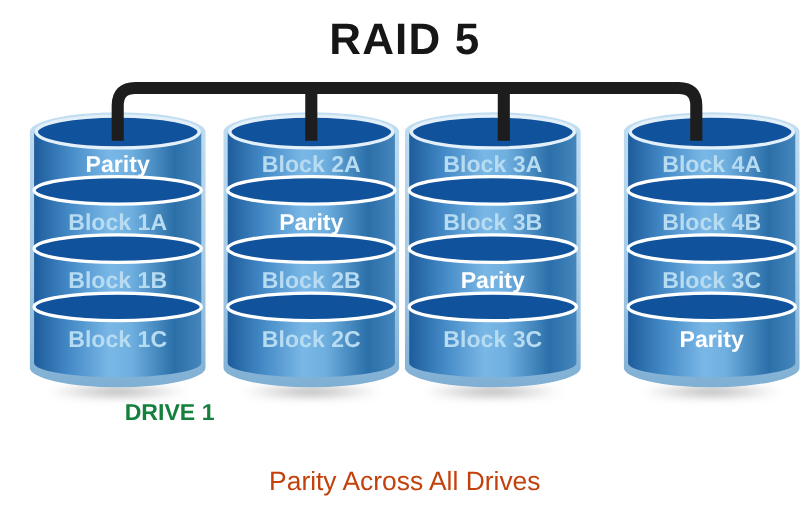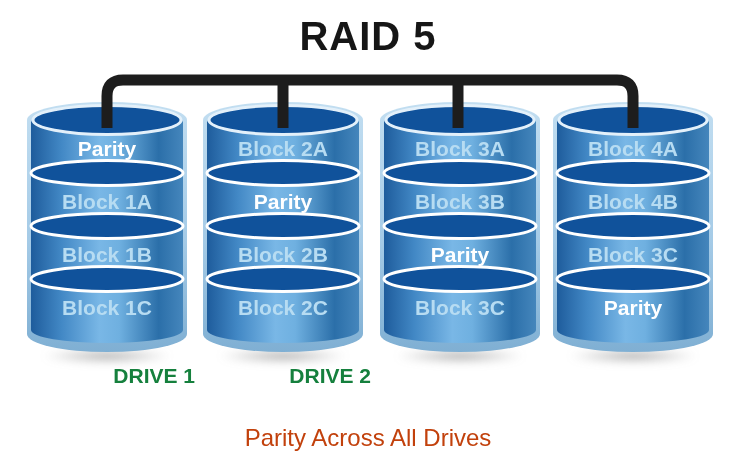--- a/index.html
+++ b/index.html
@@ -35,22 +35,22 @@
   }
   .drive {
     position: absolute;
     top: 98px;
     width: 176px;
     text-align: right;
     z-index: 2;
   }
   .drive-1 { left: 19px; }
   .drive-2 { left: 195px; }
-  .drive-3 { left: 372px; }
-  .drive-4 { left: 545px; text-decoration: underline; }
+  .drive-3 { left: 360px; }
+  .drive-4 { left: 559px; text-decoration: underline; }
   .cyl { display: block; margin: 0 auto; position: relative; z-index: 2; }
   .shadow {
     position: absolute;
     top: 248px;
     left: -2px;
     width: 180px;
     height: 20px;
     background: radial-gradient(ellipse 50% 50% at 50% 50%, rgba(100,100,100,0.55), rgba(130,130,130,0) 72%);
     filter: blur(4px);
     z-index: 1;
@@ -135,21 +135,20 @@
       <path d="M 4 181 L 4 232 A 76 13 0 0 0 156 232 L 156 181 A 76 13 0 0 1 4 181 Z" fill="url(#bandGrad)"></path>
       <ellipse cx="80" cy="22" rx="74" ry="14.5" fill="#10529B" stroke="#E3F0FA" stroke-width="3"></ellipse>
       <ellipse cx="80" cy="75" rx="76" ry="12.5" fill="#10529B" stroke="#FFFFFF" stroke-width="3"></ellipse>
       <ellipse cx="80" cy="128" rx="76" ry="12.5" fill="#10529B" stroke="#FFFFFF" stroke-width="3"></ellipse>
       <ellipse cx="80" cy="181" rx="76" ry="12.5" fill="#10529B" stroke="#FFFFFF" stroke-width="3"></ellipse>
       <text class="seg-label t-block" x="80" y="58" text-anchor="middle">Block 2A</text>
       <text class="seg-label t-parity" x="80" y="111" text-anchor="middle">Parity</text>
       <text class="seg-label t-block" x="80" y="164" text-anchor="middle">Block 2B</text>
       <text class="seg-label t-block" x="80" y="217" text-anchor="middle">Block 2C</text>
     </svg>
-    <div class="drive-name">DRIVE 2</div>
   </div>
 
   <div class="drive drive-3">
     <div class="shadow"></div>
     <svg class="cyl" width="160" height="258" viewBox="0 0 160 258">
       <path d="M 0 22 A 80 18 0 0 1 160 22 L 160 236 A 80 18 0 0 1 0 236 Z" fill="url(#sleeveGrad)"></path>
       <path d="M 4 22 L 4 75 A 76 13 0 0 0 156 75 L 156 22 A 76 13 0 0 1 4 22 Z" fill="url(#bandGrad)"></path>
       <path d="M 4 75 L 4 128 A 76 13 0 0 0 156 128 L 156 75 A 76 13 0 0 1 4 75 Z" fill="url(#bandGrad)"></path>
       <path d="M 4 128 L 4 181 A 76 13 0 0 0 156 181 L 156 128 A 76 13 0 0 1 4 128 Z" fill="url(#bandGrad)"></path>
       <path d="M 4 181 L 4 232 A 76 13 0 0 0 156 232 L 156 181 A 76 13 0 0 1 4 181 Z" fill="url(#bandGrad)"></path>

